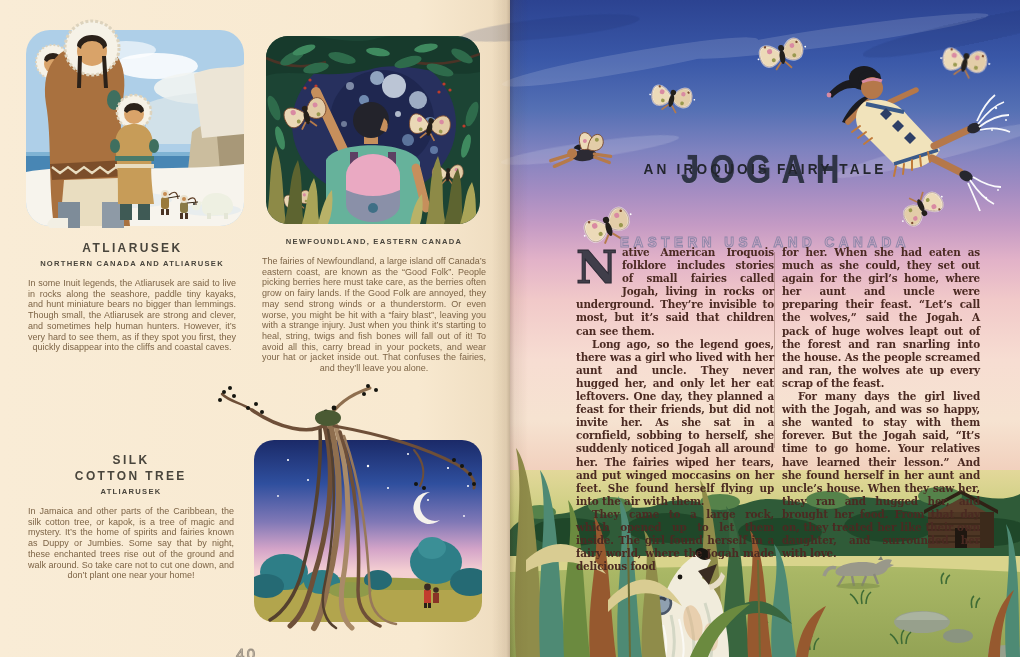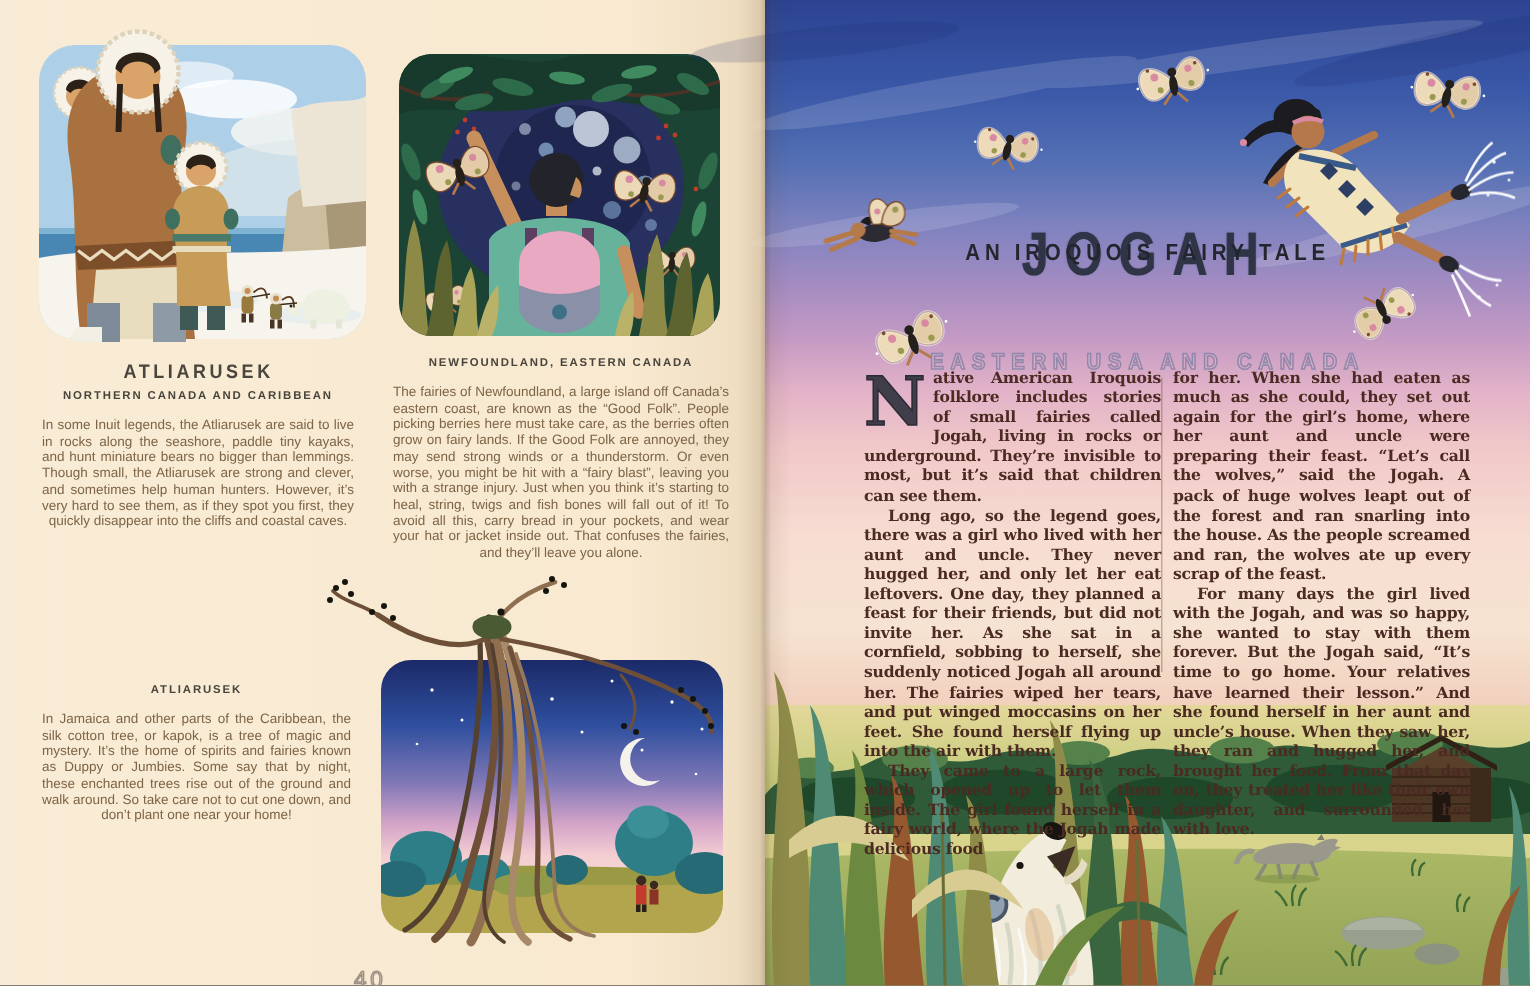--- a/index.html
+++ b/index.html
@@ -319,30 +319,34 @@
           <circle cx="108" cy="36" r="2.4"></circle>
             <circle cx="116" cy="32" r="2.4"></circle>
             <circle cx="100" cy="40" r="2.4"></circle>
         </g>
         <ellipse cx="110" cy="42" rx="13" ry="8" fill="#4a5a33" stroke="none"></ellipse>
       </g>
     </svg>
 
     <div class="sec" style="left:28px;top:240px;width:208px;">
       <div class="sec-title"><span class="sq">ATLIARUSEK</span></div>
-      <div class="sec-sub">NORTHERN CANADA AND CARIBBEAN</div>
+      <div class="sec-sub">NORTHERN CANADA AND ATLIARUSEK</div>
       <div class="sec-body">In some Inuit legends, the Atliarusek are said to live in rocks along the seashore, paddle tiny kayaks, and hunt miniature bears no bigger than lemmings. Though small, the Atliarusek are strong and clever, and sometimes help human hunters. However, it’s very hard to see them, as if they spot you first, they quickly disappear into the cliffs and coastal caves.</div>
     </div>
 
     <div class="sec" style="left:262px;top:234px;width:224px;">
       <div class="sec-sub">NEWFOUNDLAND, EASTERN CANADA</div>
       <div class="sec-body">The fairies of Newfoundland, a large island off Canada’s eastern coast, are known as the “Good Folk”. People picking berries here must take care, as the berries often grow on fairy lands. If the Good Folk are annoyed, they may send strong winds or a thunderstorm. Or even worse, you might be hit with a “fairy blast”, leaving you with a strange injury. Just when you think it’s starting to heal, string, twigs and fish bones will fall out of it! To avoid all this, carry bread in your pockets, and wear your hat or jacket inside out. That confuses the fairies, and they’ll leave you alone.</div>
     </div>
 
     <div class="sec" style="left:28px;top:452px;width:206px;">
+      <div class="sec-title">
+        <span class="sq">SILK</span><br>
+        <span class="sq">COTTON TREE</span>
+      </div>
       <div class="sec-sub">ATLIARUSEK</div>
       <div class="sec-body">In Jamaica and other parts of the Caribbean, the silk cotton tree, or kapok, is a tree of magic and mystery. It’s the home of spirits and fairies known as Duppy or Jumbies. Some say that by night, these enchanted trees rise out of the ground and walk around. So take care not to cut one down, and don’t plant one near your home!</div>
     </div>
 
     <div class="page-num">40</div>
   </div>
 
   <div class="page-right">
 
     <svg style="position:absolute;left:0;top:0;" width="510" height="657" viewBox="0 0 510 657">

